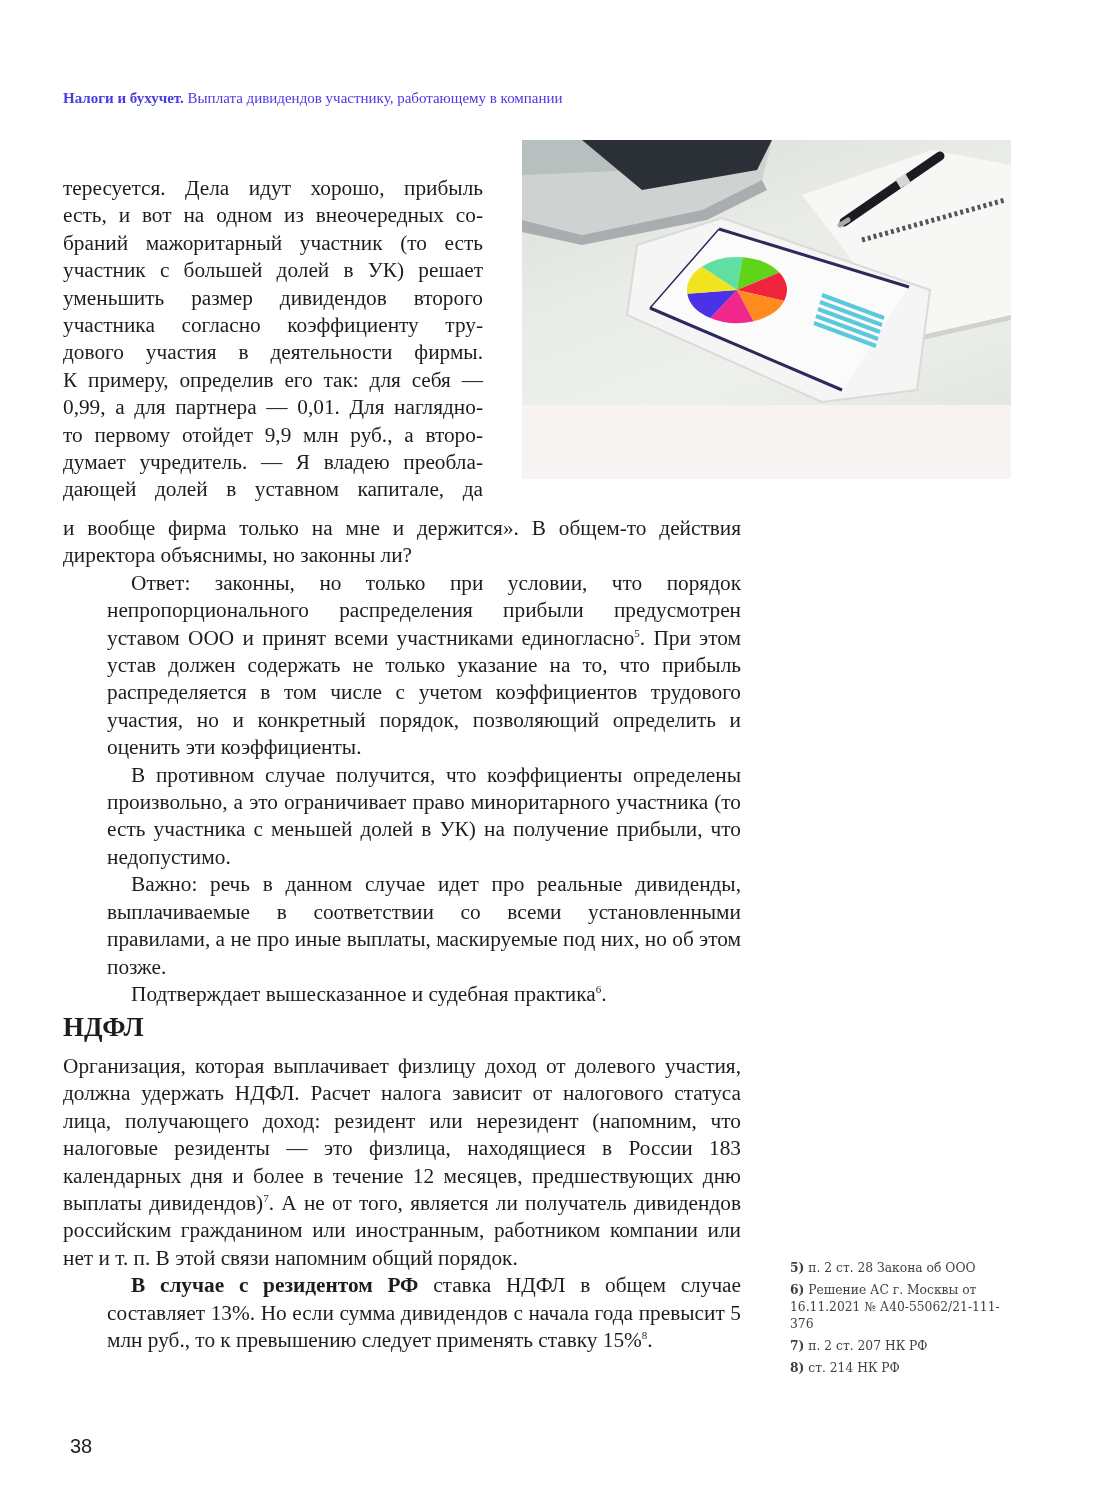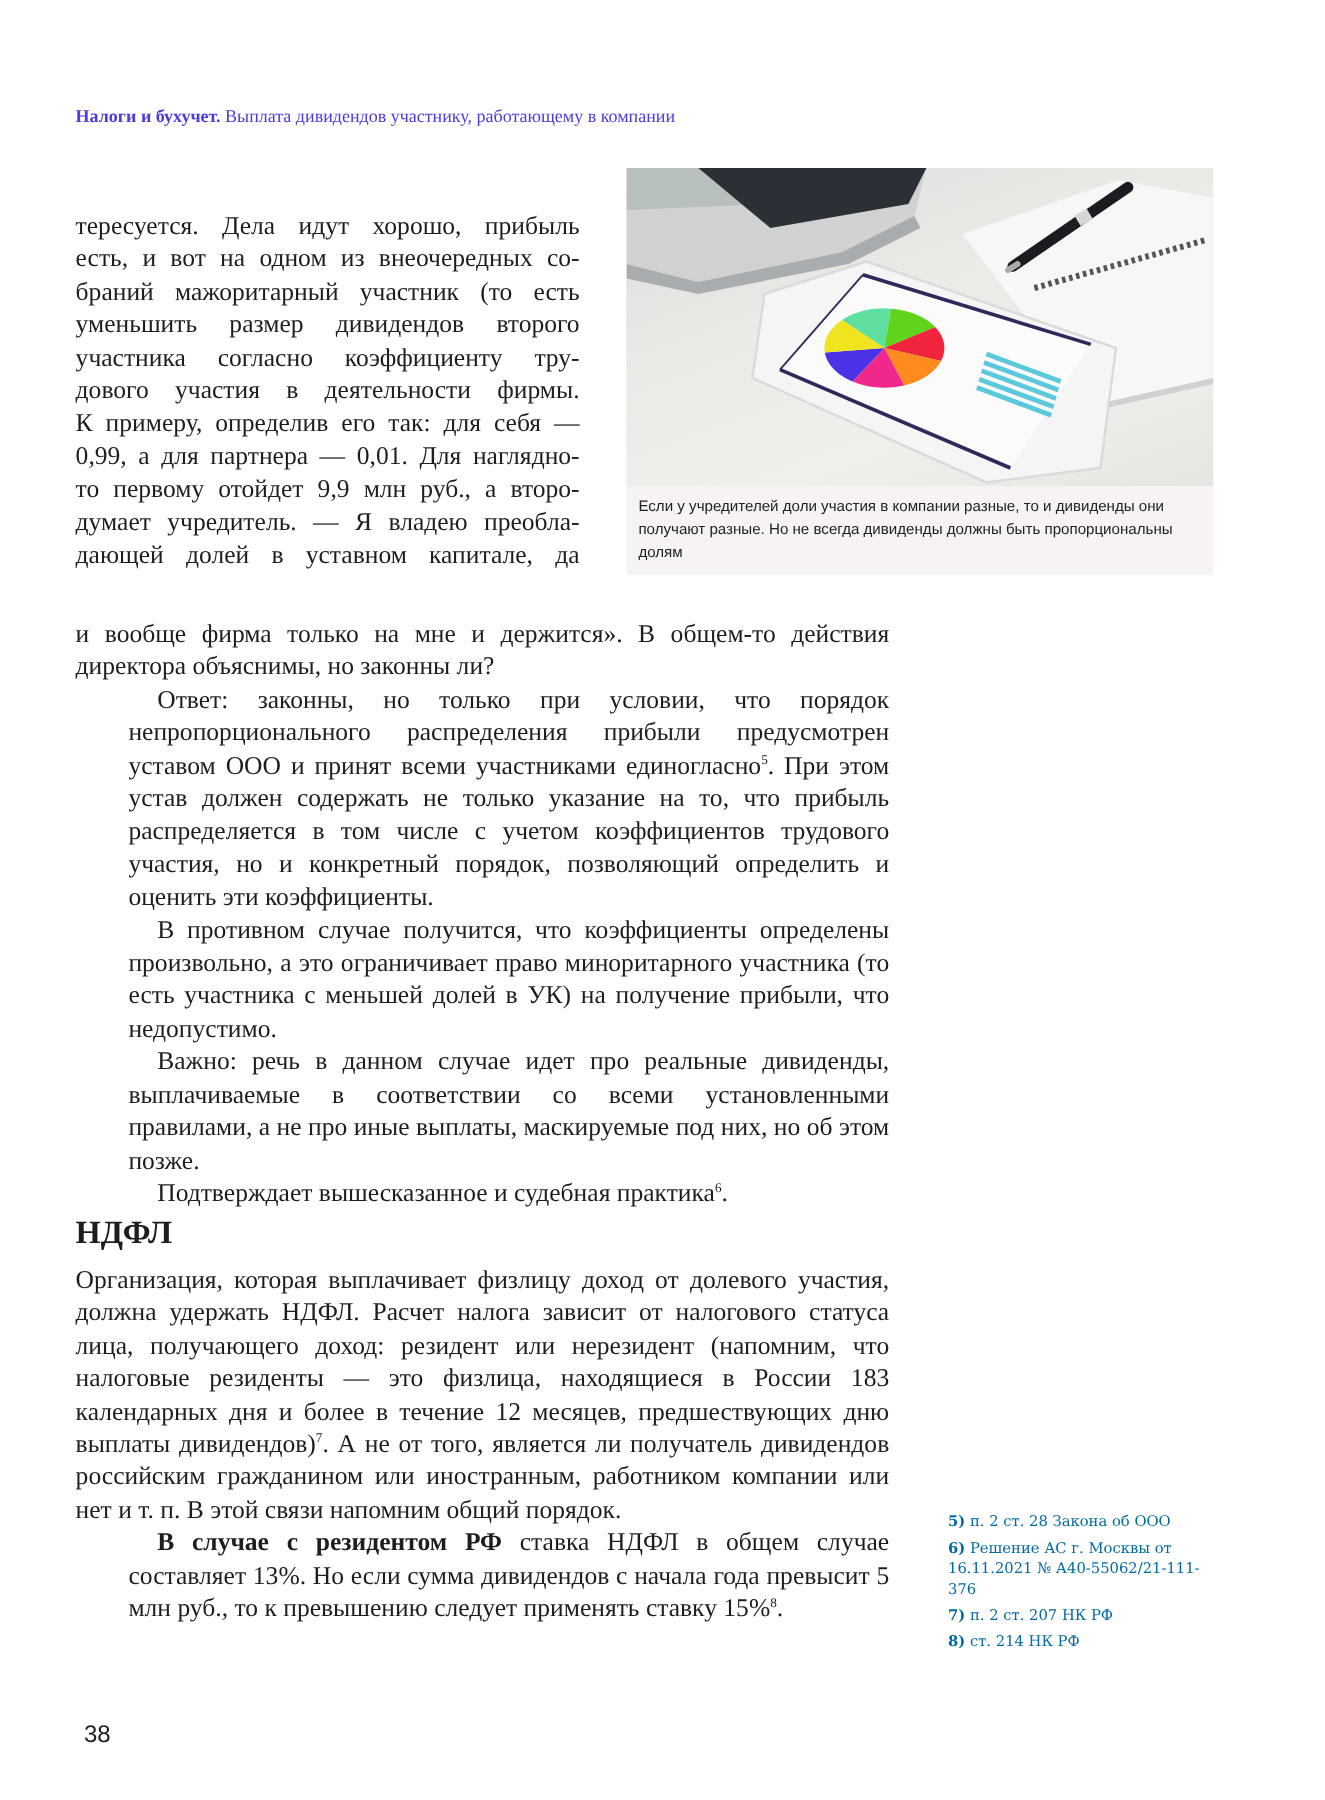--- a/index.html
+++ b/index.html
@@ -45,21 +45,21 @@
 
   .heading {
     position: absolute; left: 63px; top: 1012px;
     font-family: "Liberation Serif", serif; font-size: 27px; font-weight: bold; color: #1d1d1d;
   }
   .col-ndfl { position: absolute; left: 63px; top: 1053px; width: 678px; }
   .col-ndfl b { font-weight: bold; }
 
   .footnotes {
     position: absolute; left: 790px; top: 1259px; width: 220px;
-    font-family: "DejaVu Serif", serif; font-size: 12.3px; line-height: 17px; color: #0369a1;
+    font-family: "DejaVu Serif", serif; font-size: 12.3px; line-height: 17px; color: #404040;
   }
   .footnotes .fn { margin-bottom: 4px; }
   .footnotes .fn b { font-weight: bold; }
 
   .page-number {
     position: absolute; left: 70px; top: 1435px;
     font-family: Liberation Sans, sans-serif; font-size: 20px; color: #1d1d1d;
   }
 </style>
 </head>
@@ -67,20 +67,21 @@
 
 <div class="running-head">
   <span class="bold">Налоги и бухучет.</span>
   <span>Выплата дивидендов участнику, работающему в компании</span>
 </div>
 
 <div class="body-text col-narrow">
   <div>тересуется. Дела идут хорошо, прибыль</div>
   <div>есть, и вот на одном из внеочередных со-</div>
   <div>браний мажоритарный участник (то есть</div>
+  <div>участник с большей долей в УК) решает</div>
   <div>уменьшить размер дивидендов второго</div>
   <div>участника согласно коэффициенту тру-</div>
   <div>дового участия в деятельности фирмы.</div>
   <div>К примеру, определив его так: для себя —</div>
   <div>0,99, а для партнера — 0,01. Для нагляднo-</div>
   <div>то первому отойдет 9,9 млн руб., а второ-</div>
   <div>думает учредитель. — Я владею преобла-</div>
   <div>дающей долей в уставном капитале, да</div>
 </div>
 
@@ -127,21 +128,20 @@
 
       <g stroke="#5bc8dc" stroke-width="4">
         <line x1="300" y1="155" x2="362" y2="178"></line>
         <line x1="298" y1="162" x2="360" y2="185"></line>
         <line x1="296" y1="169" x2="358" y2="192"></line>
         <line x1="294" y1="176" x2="356" y2="199"></line>
         <line x1="292" y1="183" x2="354" y2="206"></line>
       </g>
     </svg>
   </div>
-  <div class="caption">Если у учредителей доли участия в компании разные, то и дивиденды они получают разные. Но не всегда дивиденды должны быть пропорциональны долям</div>
 </div>
 
 <div class="body-text col-wide">
   <p>и вообще фирма только на мне и держится». В общем-то действия директора объяснимы, но законны ли?</p>
   <p class="indent"><span>Ответ: законны, но только при условии, что порядок непропорционального распределения прибыли предусмотрен уставом ООО и принят всеми участниками единогласно</span><sup>5</sup><span>. При этом устав должен содержать не только указание на то, что прибыль распределяется в том числе с учетом коэффициентов трудового участия, но и конкретный порядок, позволяющий определить и оценить эти коэффициенты.</span></p>
   <p class="indent">В противном случае получится, что коэффициенты определены произвольно, а это ограничивает право миноритарного участника (то есть участника с меньшей долей в УК) на получение прибыли, что недопустимо.</p>
   <p class="indent">Важно: речь в данном случае идет про реальные дивиденды, выплачиваемые в соответствии со всеми установленными правилами, а не про иные выплаты, маскируемые под них, но об этом позже.</p>
   <p class="indent"><span>Подтверждает вышесказанное и судебная практика</span><sup>6</sup><span>.</span></p>
 </div>
 

